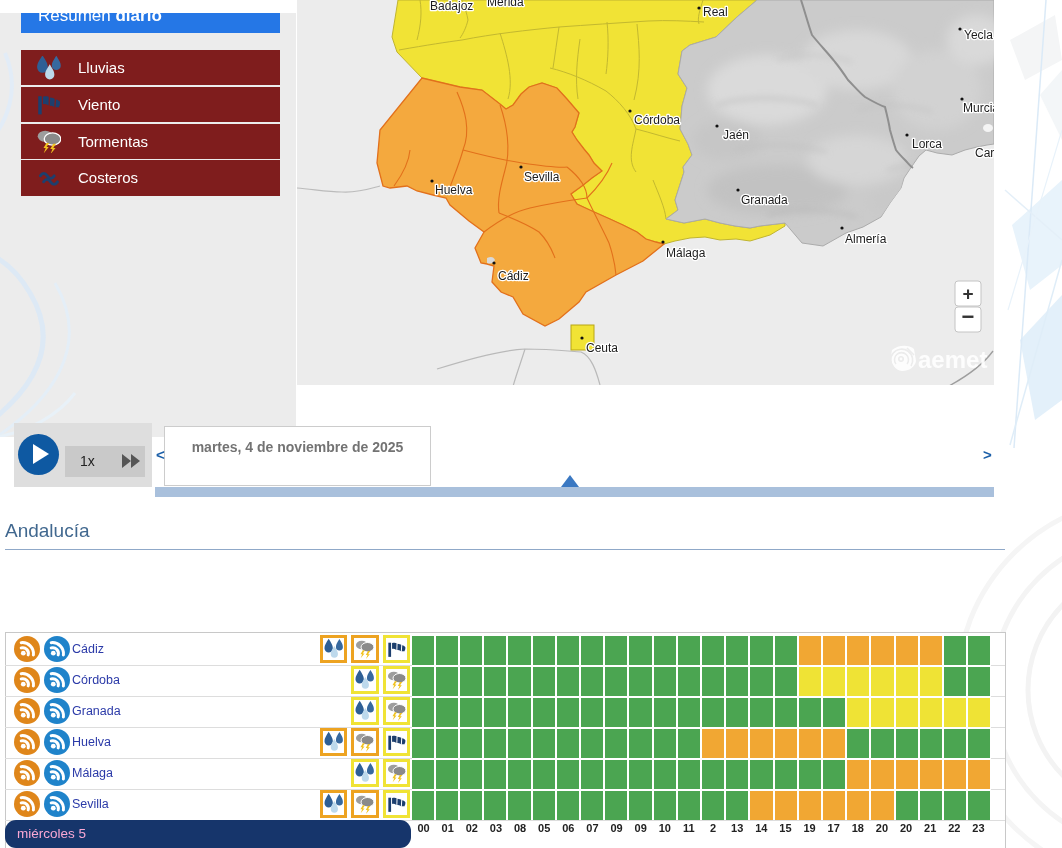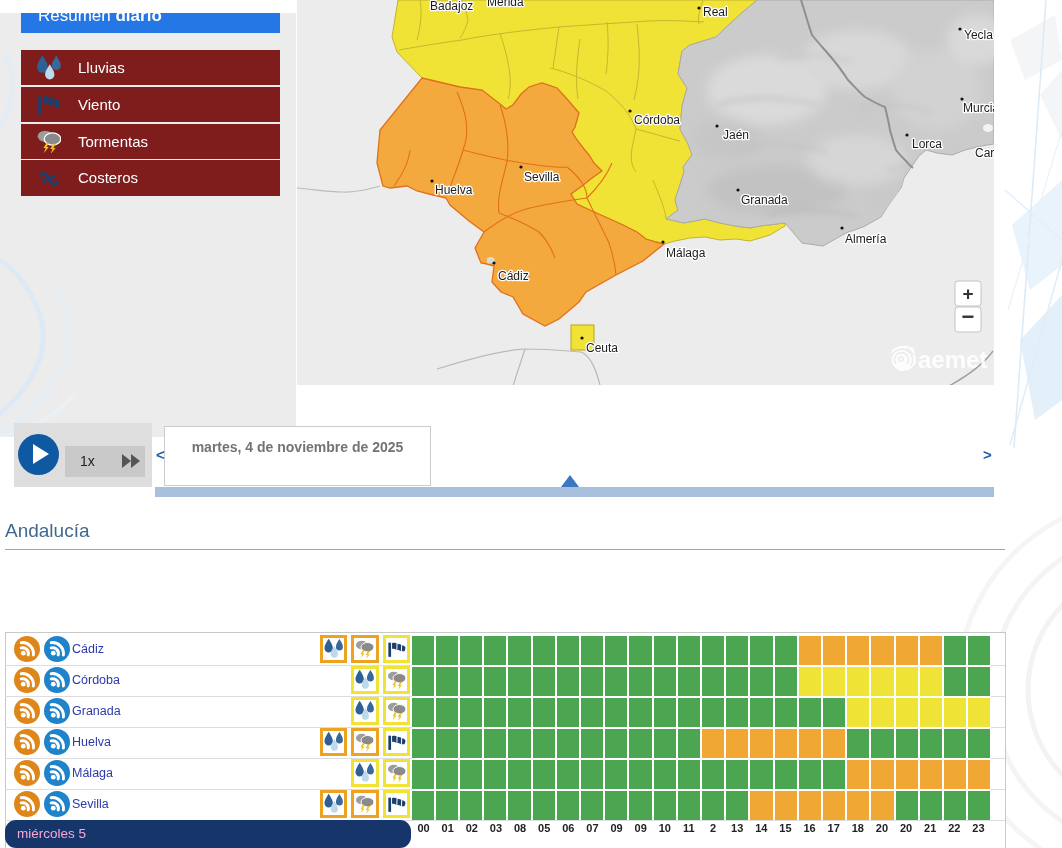--- a/index.html
+++ b/index.html
@@ -592,21 +592,21 @@
       <span>06</span>
       <span>07</span>
       <span>09</span>
       <span>09</span>
       <span>10</span>
       <span>11</span>
       <span>2</span>
       <span>13</span>
       <span>14</span>
       <span>15</span>
-      <span>16</span>
+      <span>19</span>
       <span>17</span>
       <span>18</span>
       <span>20</span>
       <span>20</span>
       <span>21</span>
       <span>22</span>
       <span>23</span>
     </div>
   <div id="daybar">miércoles 5</div>
 </div>

